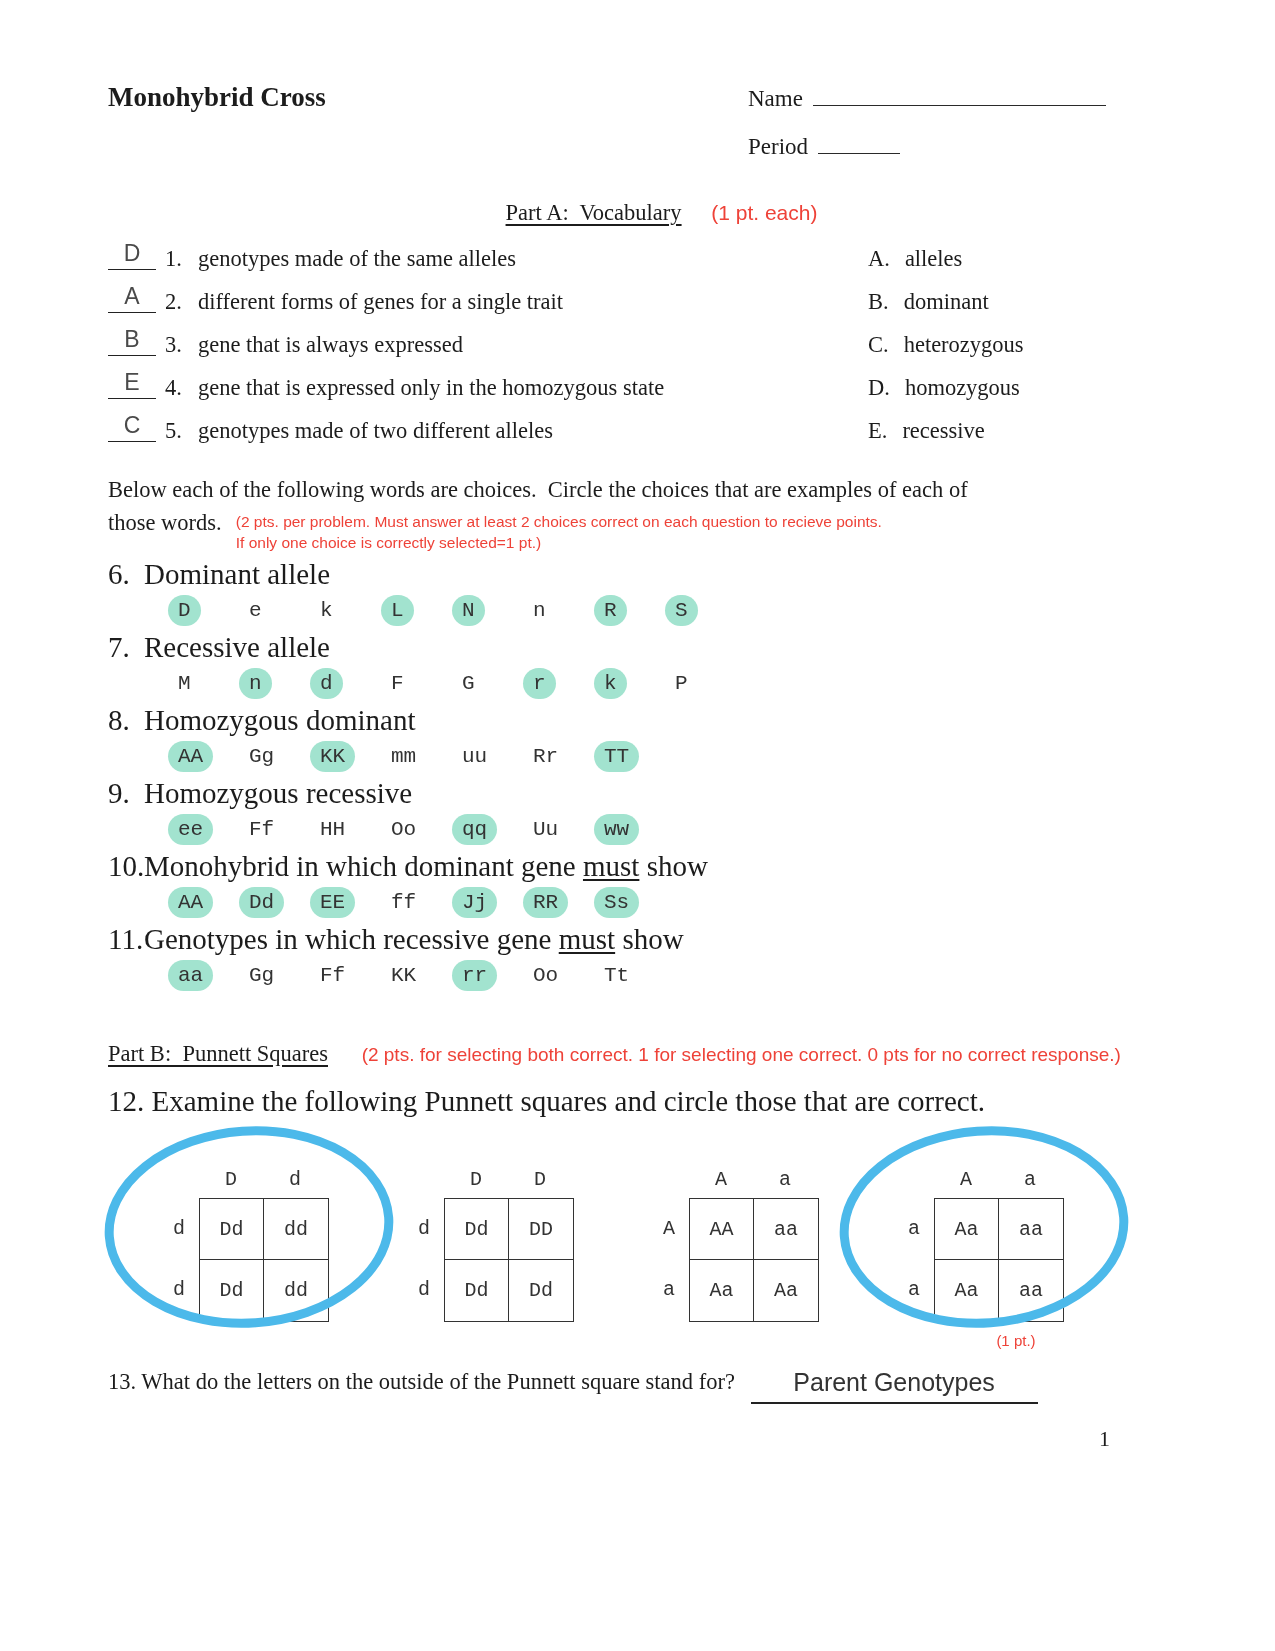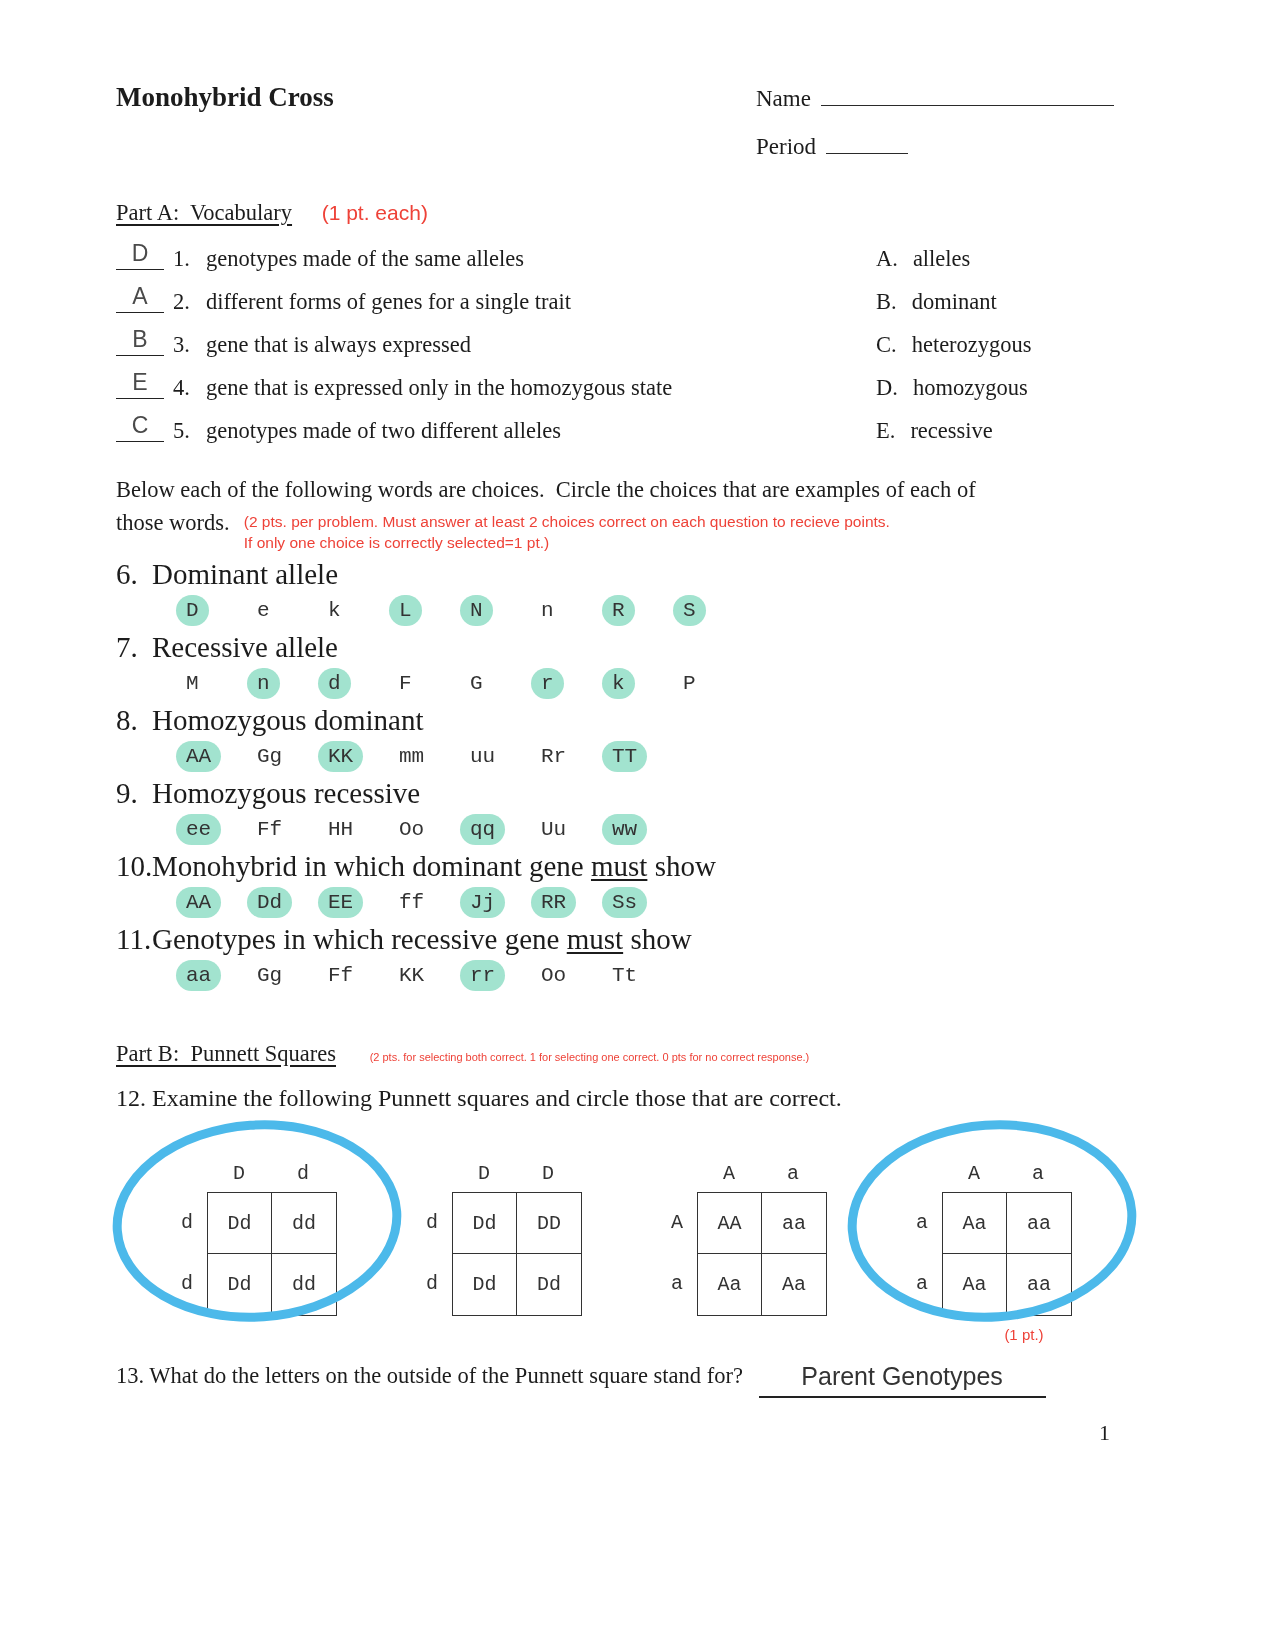--- a/index.html
+++ b/index.html
@@ -1,37 +1,37 @@
 <!DOCTYPE html>
 <html style="--highlight: #a2e3cf; --red-ink: #ee4238; --blue-marker: #4cb9ea;"><head>
 <meta charset="utf-8">
 <style>
   :root { --highlight:#a2e3cf; --red-ink:#ee4238; --blue-marker:#4cb9ea; --ink:#1c1c1c; }
   * { margin:0; padding:0; box-sizing:border-box; }
   html, body { background:#ffffff; }
   .page { position:relative; width:1275px; height:1651px; margin:0 auto; background:#fff;
-          font-family:"Liberation Serif", serif; color:var(--ink); overflow:hidden;padding-left:8px; }
+          font-family:"Liberation Serif", serif; color:var(--ink); overflow:hidden; }
   .content { padding:0 60px 0 108px; }
 
   
   .header { position:relative; height:192px; }
   .title { position:absolute; left:108px; top:82px; font-size:27px; font-weight:700; }
   .name-row { position:absolute; left:748px; top:86px; font-size:23px; }
   .period-row { position:absolute; left:748px; top:134px; font-size:23px; }
   .blank { display:inline-block; border-bottom:1.6px solid #2a2a2a; }
   .name-row .blank { width:293px; margin-left:10px; }
   .period-row .blank { width:82px; margin-left:10px; }
 
   .section-heading { font-size:22.5px; }
   .heading-text { text-decoration:underline; text-underline-offset:4px; }
   .red { color:var(--red-ink); font-family:"Liberation Sans", sans-serif; }
   .pts-note-a { font-size:21px; margin-left:24px; }
-  .pts-note-b { font-size:11px; margin-left:28px; }
-
-  .part-a-heading { margin-top:8px; }
+  .pts-note-b { font-size:19px; margin-left:28px; }
+
+  .part-a-heading { margin-top:8px;text-align:center; }
   .match-instructions { margin-top:14px; font-size:22.5px; }
 
   .matching-list { margin-top:12px; }
   .match-row { position:relative; height:43px; font-size:22.5px; }
   .answer-blank { position:absolute; left:0; top:2px; width:48px; height:30px;
                   border-bottom:1.8px solid #222; text-align:center; }
   .hand { font-family:"Liberation Sans", sans-serif; font-size:23px; color:#4a4a4a; }
   .m-num { position:absolute; left:57px; top:8px; }
   .m-def { position:absolute; left:90px; top:8px; }
   .match-term { position:absolute; left:760px; top:8px; }
@@ -47,21 +47,21 @@
   .q-num { display:inline-block; width:36px; }
   .u { text-decoration:underline; text-underline-offset:3px; }
   .choices { display:flex; margin:6px 0 4px 66px; }
   .choice { width:71px; }
   .choice-text { display:inline-block; min-width:22px; text-align:center; padding:4px 10px;
                  margin-left:-6px; border-radius:18px;
                  font-family:"Liberation Mono", monospace; font-size:21px; color:#333; }
   .choice-text.circled { background:var(--highlight); }
 
   .part-b-heading { margin-top:50px; }
-  .q12-text { margin-top:18px; font-size:24px; }
+  .q12-text { margin-top:18px; font-size:29px; }
 
   .punnett-row { display:flex; margin-top:50px; margin-left:57px; gap:81px; }
   .punnett { position:relative; }
   .top-labels { display:flex; margin-left:34px; height:30px; }
   .tl { width:64px; text-align:center; font-family:"Liberation Mono", monospace; font-size:20px; color:#333; }
   .p-body { display:flex; }
   .side-labels { width:34px; display:flex; flex-direction:column; }
   .sl { height:61px; display:flex; align-items:center; justify-content:center; padding-right:6px;
         font-family:"Liberation Mono", monospace; font-size:20px; color:#333; }
   .p-table { display:grid; grid-template-columns:64px 64px; grid-auto-rows:61px; border:1.6px solid #333; }

